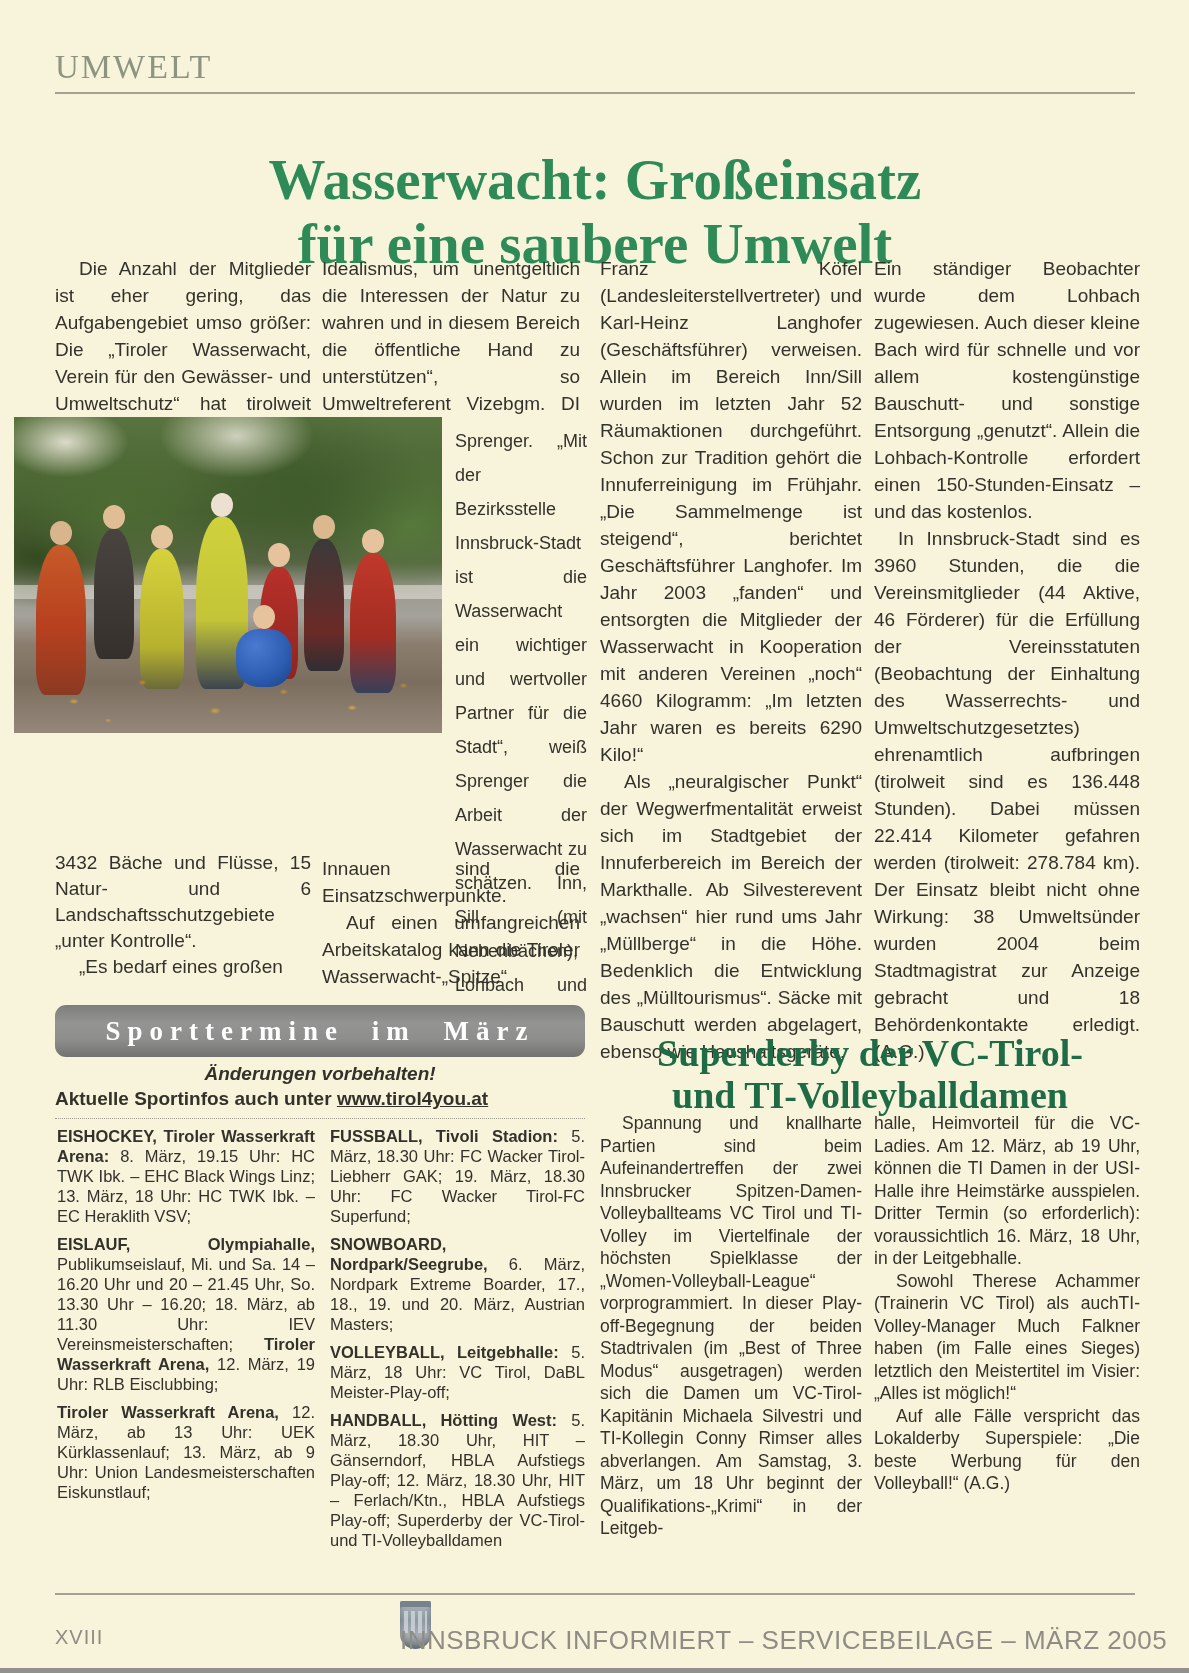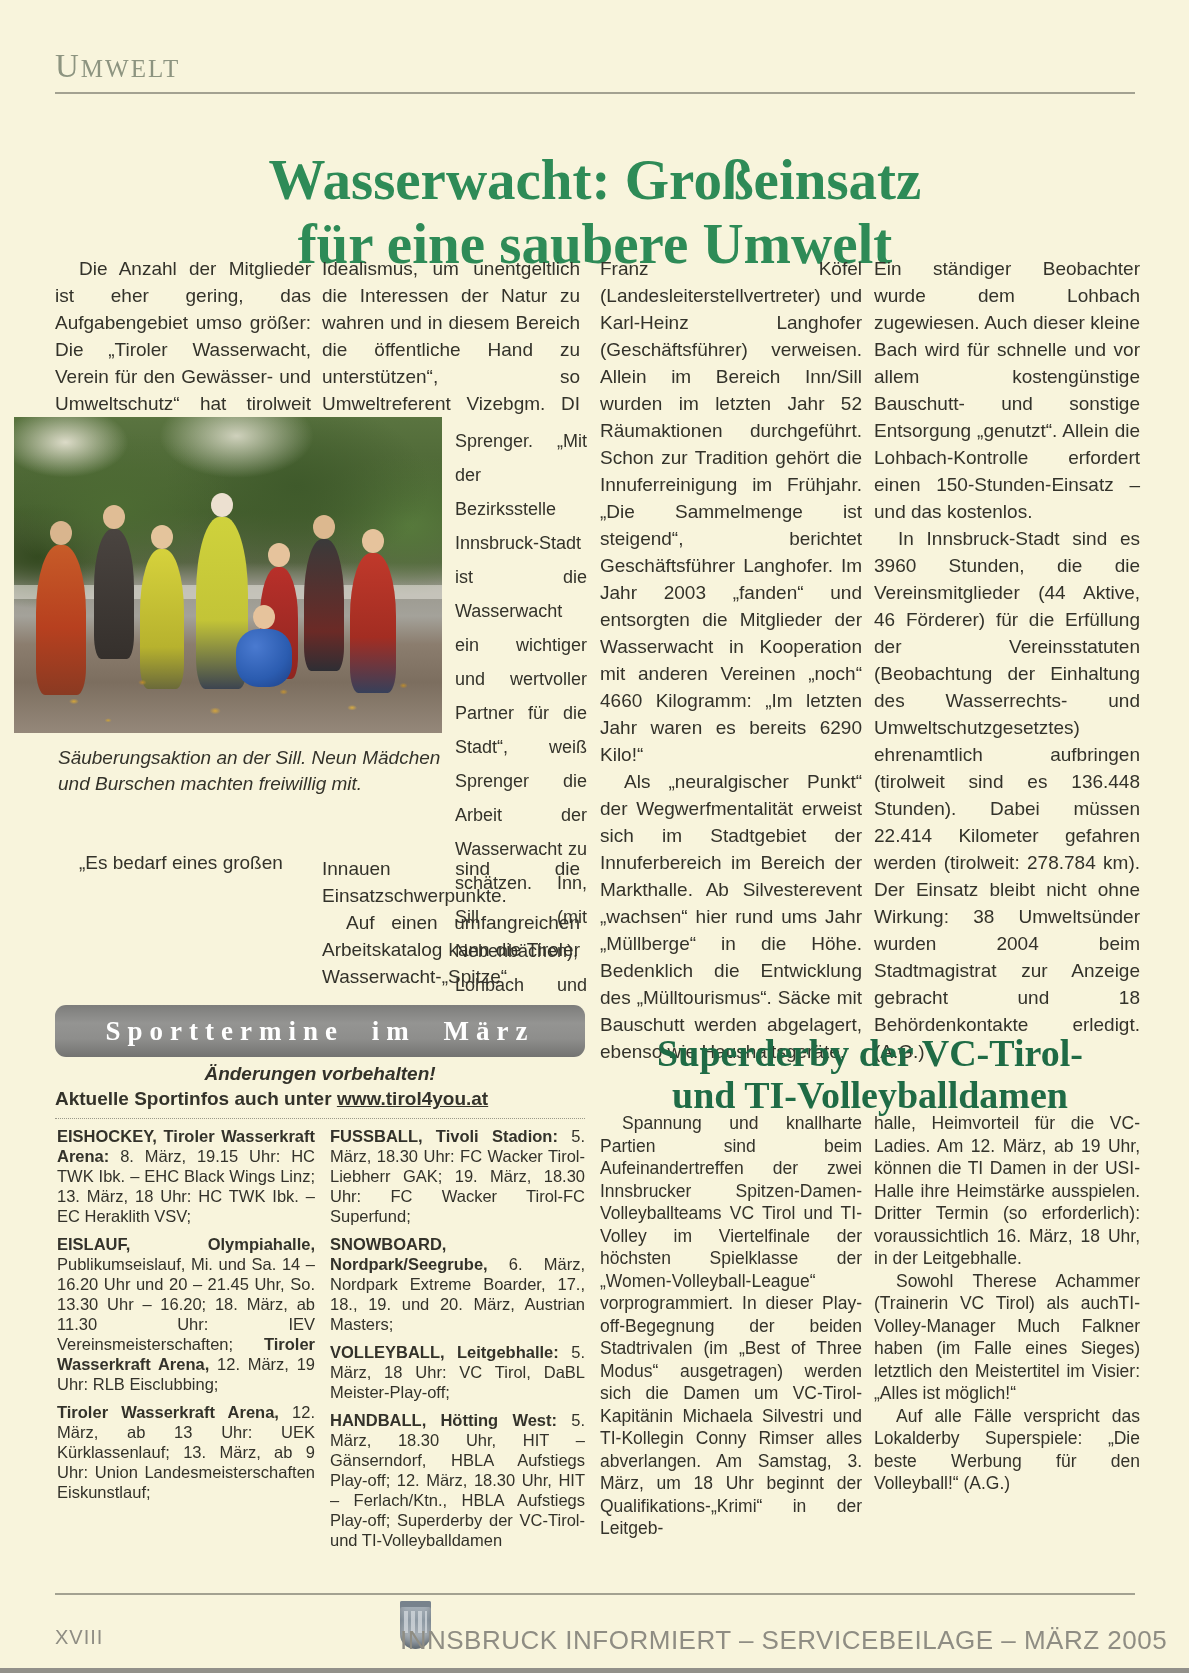--- a/index.html
+++ b/index.html
@@ -19,21 +19,21 @@
     background:var(--page_bg);
     font-family:"Liberation Sans",sans-serif;
     color:var(--text_ink);
     overflow:hidden;
   }
   .abs{position:absolute;}
   
   .kicker{
     left:55px;top:48px;width:400px;
     font-family:"Liberation Serif",serif;
-    font-size:25px;letter-spacing:2px;color:var(--kicker_gray);
+    font-size:34px;letter-spacing:2px;color:var(--kicker_gray);
     text-transform:uppercase;
   }
   .kicker::first-letter{font-size:33px;}
   .kicker-rule{left:55px;top:92px;width:1080px;border-top:2px solid var(--rule_gray);}
   
   .headline{
     left:55px;top:110px;width:1080px;
     font-family:"Liberation Serif",serif;font-weight:bold;
     font-size:57px;line-height:1.12;text-align:center;
     color:var(--headline_green);white-space:pre-line;
@@ -160,27 +160,27 @@
     <div class="wallband"></div>
     <div class="fig" style="--skin:#d9b58e;left:22px;top:128px;width:50px;height:150px;background:linear-gradient(180deg,#c75b28 0%,#b7401f 55%,#8a3a22 100%);"></div>
     <div class="fig" style="--skin:#e0bd95;left:80px;top:112px;width:40px;height:130px;background:linear-gradient(180deg,#4a4440,#35302c);"></div>
     <div class="fig" style="--skin:#e4c49c;left:126px;top:132px;width:44px;height:140px;background:linear-gradient(180deg,#d6d23c,#b7b22e 70%,#6b6a3a);"></div>
     <div class="fig" style="--skin:#ece0d0;left:182px;top:100px;width:52px;height:172px;background:linear-gradient(180deg,#cfd23c 0%,#c3c437 60%,#3c4450 100%);"></div>
     <div class="fig" style="--skin:#e6c39c;left:246px;top:150px;width:38px;height:112px;background:linear-gradient(180deg,#b8302a,#8f2520);"></div>
     <div class="fig" style="--skin:#dcb88f;left:290px;top:122px;width:40px;height:132px;background:linear-gradient(180deg,#3a3a3a 0%,#6b2a26 70%,#2e2e34 100%);"></div>
     <div class="fig" style="--skin:#e6c39c;left:336px;top:136px;width:46px;height:140px;background:linear-gradient(180deg,#c0392b 0%,#a32d22 60%,#37405a 100%);"></div>
     <div class="fig" style="left:222px;top:212px;width:56px;height:58px;border-radius:40%;background:radial-gradient(circle at 35% 30%,#4a7ad0,#2b5cb0 60%,#1d3f84);"></div>
   </div>
-  <div class="abs caption">Säuberungsaktion an der Sill. Neun Mädchen und Burschen machten freiwillig mit.</div>
 
   <div class="abs col c2n">
     <p>Sprenger. „Mit der Bezirksstelle Innsbruck-Stadt ist die Wasserwacht ein wichtiger und wertvoller Partner für die Stadt“, weiß Sprenger die Arbeit der Wasserwacht zu schätzen. Inn, Sill (mit Nebenbächen), Lohbach und die Kranebitter</p>
   </div>
 
   <div class="abs col c1b">
+    <p>3432 Bäche und Flüsse, 15 Natur- und 6 Landschaftsschutzgebiete „unter Kontrolle“.</p>
     <p class="ind">„Es bedarf eines großen</p>
   </div>
 
   <div class="abs col c2b">
     <p>Innauen sind die Einsatzschwerpunkte.</p>
     <p class="ind">Auf einen umfangreichen Arbeitskatalog kann die Tiroler Wasserwacht-„Spitze“</p>
   </div>
 
   <div class="abs col c3">
     <p>Franz Köfel (Landesleiterstellvertreter) und Karl-Heinz Langhofer (Geschäftsführer) verweisen. Allein im Bereich Inn/Sill wurden im letzten Jahr 52 Räumaktionen durchgeführt. Schon zur Tradition gehört die Innuferreinigung im Frühjahr. „Die Sammelmenge ist steigend“, berichtet Geschäftsführer Langhofer. Im Jahr 2003 „fanden“ und entsorgten die Mitglieder der Wasserwacht in Kooperation mit anderen Vereinen „noch“ 4660 Kilogramm: „Im letzten Jahr waren es bereits 6290 Kilo!“</p>

